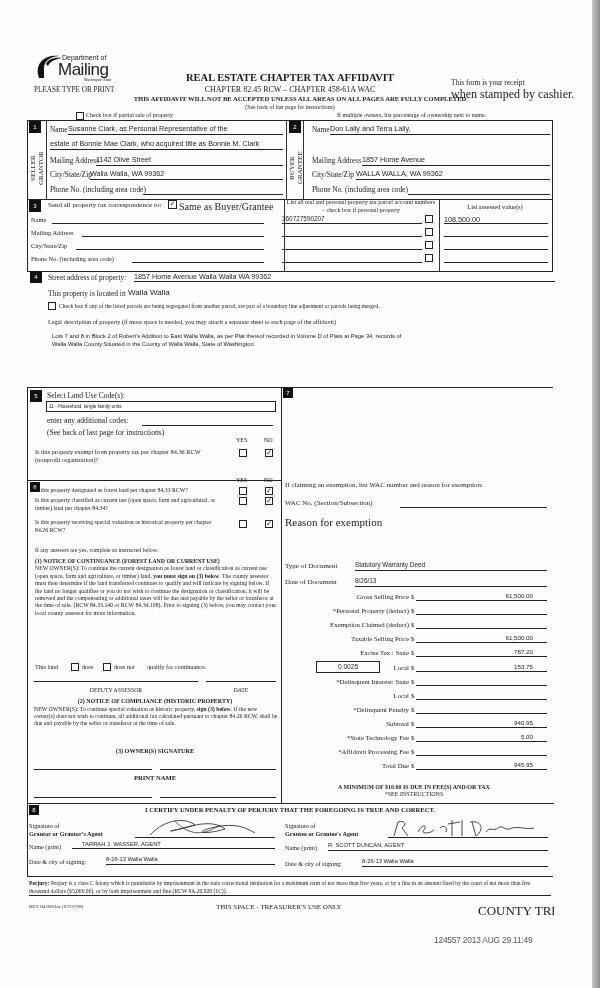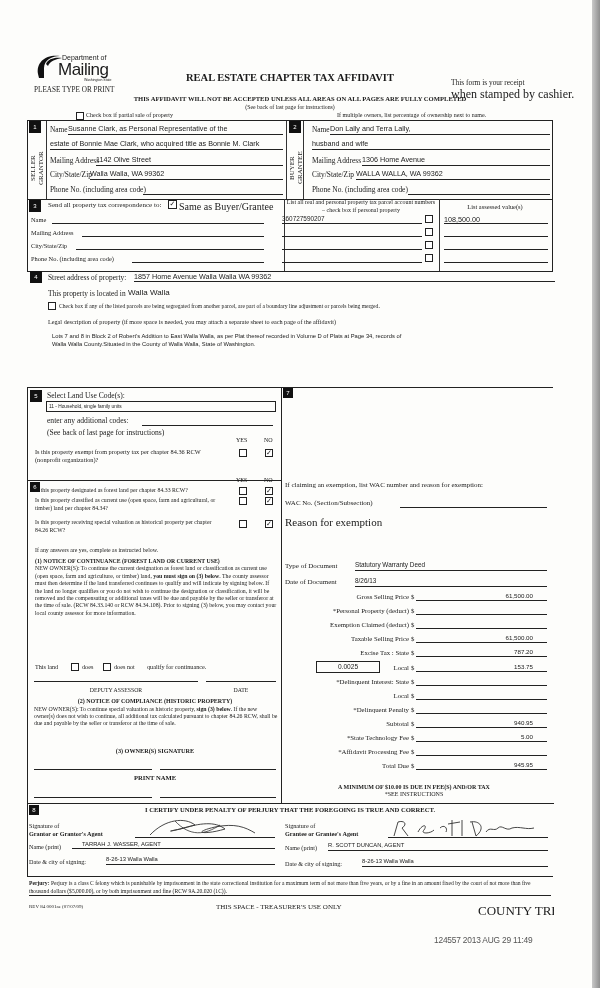--- a/index.html
+++ b/index.html
@@ -30,20 +30,21 @@
     <svg width="30" height="28" viewBox="0 0 30 28" style="position:absolute;left:0;top:2px">
       <path d="M4 22 C2 10 12 2 26 4 C18 4 10 8 10 16 L10 26 L5 26 Z" fill="#111"></path>
       <path d="M12 12 C14 7 20 5 28 6 C22 7 16 9 14 14 Z" fill="#111"></path>
     </svg>
     <div class="abs sans" style="left:28px;top:4px;font-size:7px;">Department of</div>
     <div class="abs sans" style="left:24px;top:10px;font-size:17px;letter-spacing:-0.5px;">Mailing</div>
     <div class="abs sans" style="left:50px;top:28px;font-size:3.5px;">Washington State</div>
   </div>
   <div class="abs" style="left:34px;top:86px;font-size:7.2px;">PLEASE TYPE OR PRINT</div>
   <div class="abs center" style="left:150px;top:72px;width:280px;font-size:10.5px;font-weight:bold;">REAL ESTATE CHAPTER TAX AFFIDAVIT</div>
+  <div class="abs center" style="left:150px;top:85px;width:280px;font-size:8px;">CHAPTER 82.45 RCW – CHAPTER 458-61A WAC</div>
   <div class="abs" style="left:451px;top:78px;font-size:7.4px;">This form is your receipt</div>
   <div class="abs" style="left:451px;top:87px;font-size:12px;">when stamped by cashier.</div>
   <div class="abs center" style="left:60px;top:95px;width:480px;font-size:6.6px;font-weight:bold;">THIS AFFIDAVIT WILL NOT BE ACCEPTED UNLESS ALL AREAS ON ALL PAGES ARE FULLY COMPLETED</div>
   <div class="abs center" style="left:150px;top:104px;width:280px;font-size:5.8px;">(See back of last page for instructions)</div>
   <div class="cb" style="left:76px;top:112px;"></div>
   <div class="abs" style="left:86px;top:112px;font-size:6px;">Check box if partial sale of property</div>
   <div class="abs" style="left:337px;top:112px;font-size:6px;">If multiple owners, list percentage of ownership next to name.</div>
 
   <div class="abs" style="left:27px;top:120px;width:526px;height:152px;border:1.3px solid #222;box-sizing:border-box;">
     <div class="row" style="top:78px;height:1.3px;background:#222;"></div>
@@ -69,23 +70,22 @@
   <div class="abs lbl" style="left:50px;top:185px;">Phone No. (including area code)</div>
   <div class="abs fill line" style="left:143px;top:184px;width:140px;height:10px;"></div>
 
   <div class="num" style="left:289px;top:121px;">2</div>
   <div class="vtext" style="left:288px;top:142px;height:52px;width:16px;">
     <span>BUYER</span><br>
     <span>GRANTEE</span>
   </div>
   <div class="abs lbl" style="left:312px;top:125px;">Name</div>
   <div class="abs fill line" style="left:330px;top:124px;width:220px;height:10px;">Don Lally and Terra Lally,</div>
-  <div class="abs fill line" style="left:312px;top:139px;width:238px;height:10px;">husband and wife</div>
   <div class="abs lbl" style="left:312px;top:156px;">Mailing Address</div>
-  <div class="abs fill line" style="left:362px;top:155px;width:188px;height:10px;">1306 Home Avenue</div>
+  <div class="abs fill line" style="left:362px;top:155px;width:188px;height:10px;">1857 Home Avenue</div>
   <div class="abs lbl" style="left:312px;top:170px;">City/State/Zip</div>
   <div class="abs fill line" style="left:356px;top:169px;width:194px;height:10px;">WALLA WALLA, WA 99362</div>
   <div class="abs lbl" style="left:312px;top:185px;">Phone No. (including area code)</div>
   <div class="abs fill line" style="left:408px;top:184px;width:142px;height:10px;"></div>
 
   <div class="num" style="left:29px;top:200px;">3</div>
   <div class="abs lbl" style="left:48px;top:201px;font-size:7px;">Send all property tax correspondence to:</div>
   <div class="cb" style="left:168px;top:200px;width:9px;height:9px;">✓</div>
   <div class="abs lbl" style="left:179px;top:201px;font-size:10px;">Same as Buyer/Grantee</div>
 

